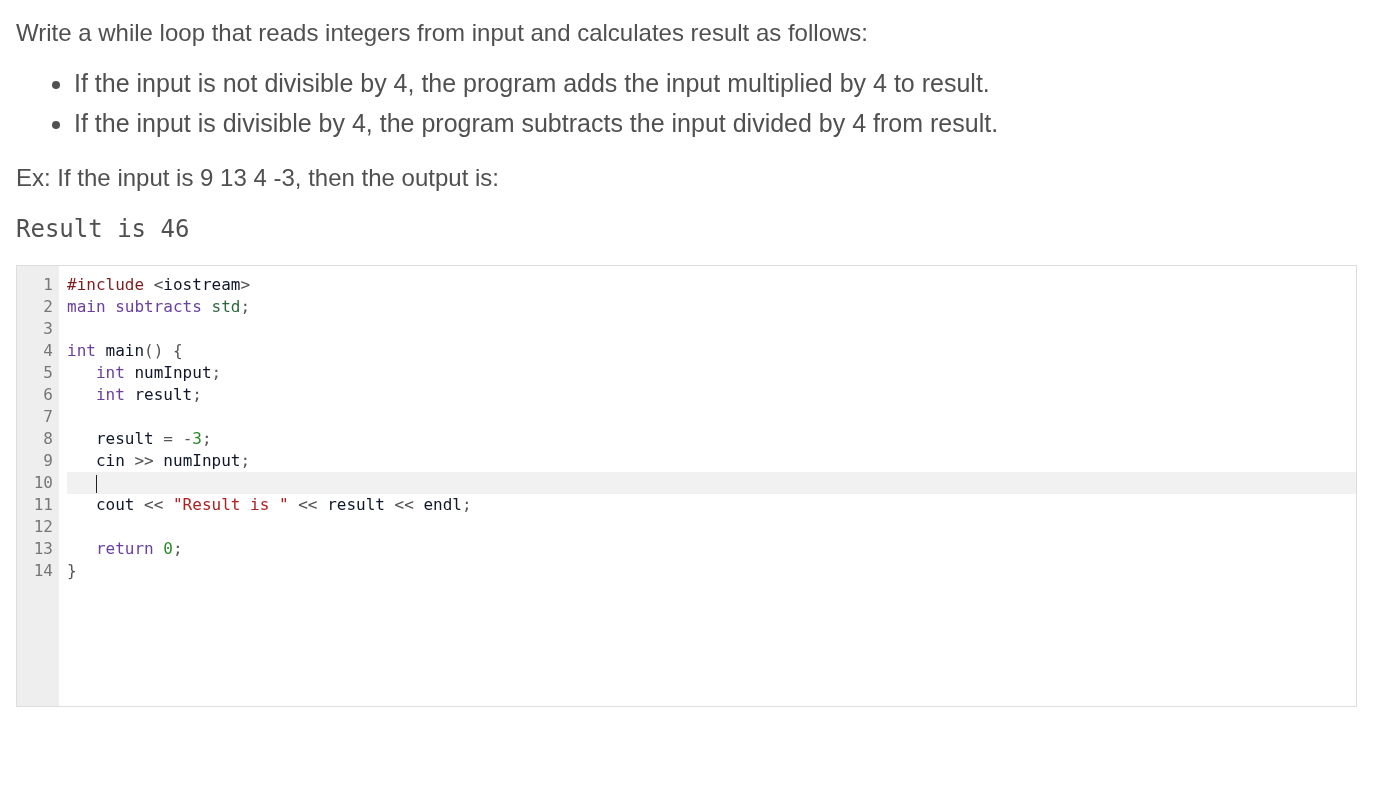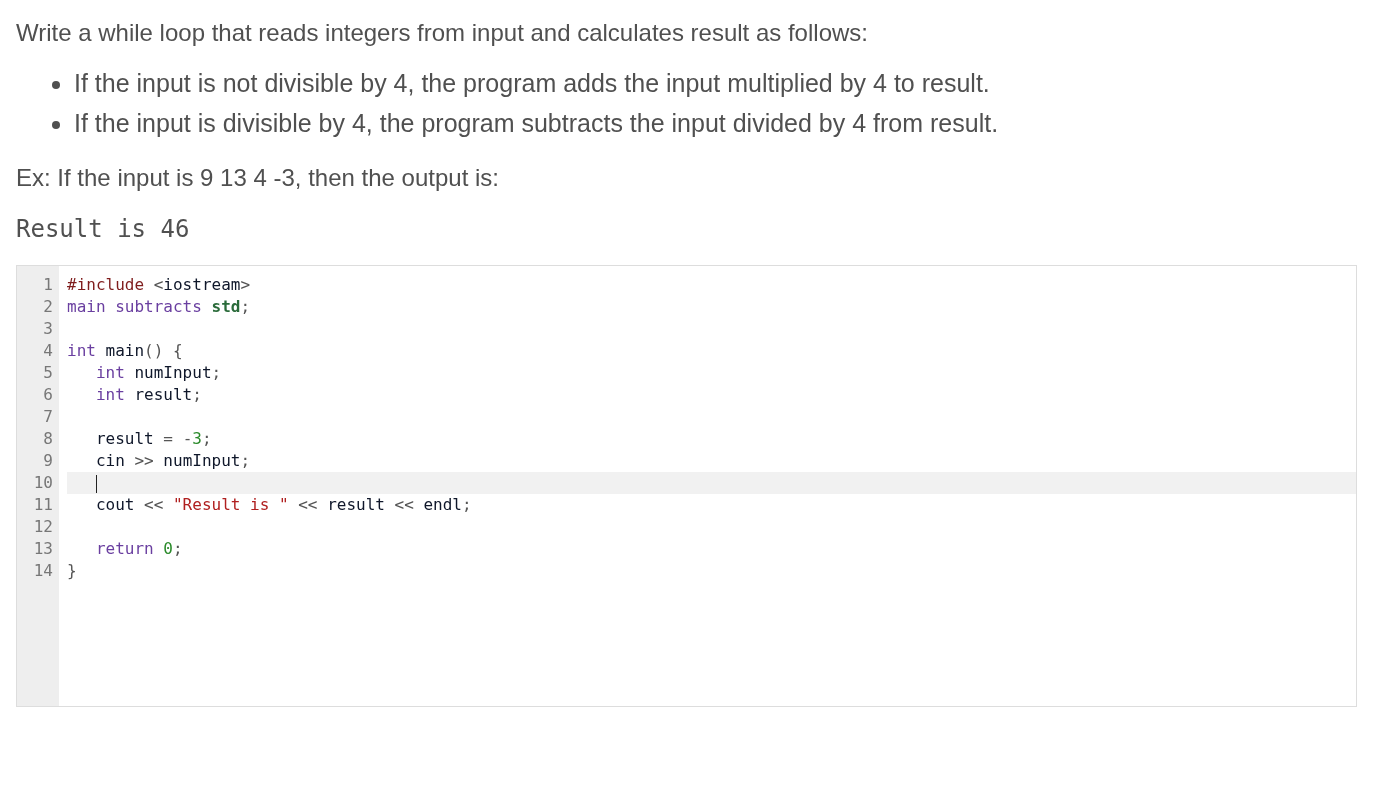--- a/index.html
+++ b/index.html
@@ -70,21 +70,21 @@
   .cursor {
     display: inline-block;
     width: 1px;
     height: 18px;
     background: #222;
     vertical-align: middle;
     margin-left: 0;
   }
   .tok-preproc { color: #7f1d1d; }
   .tok-keyword { color: #6a3fa0; }
-  .tok-namespace { color: #2a6b3a; font-weight: bold; }
+  .tok-namespace { color: #2a6b3a; }
   .tok-type { color: #6a3fa0; }
   .tok-ident { color: #0f172a; }
   .tok-number { color: #2a8a2a; }
   .tok-string { color: #b02020; }
   .tok-op { color: #555; }
   .tok-punct { color: #555; }
   .tok-brace { color: #555; }
 </style>
 </head>
 <body>

